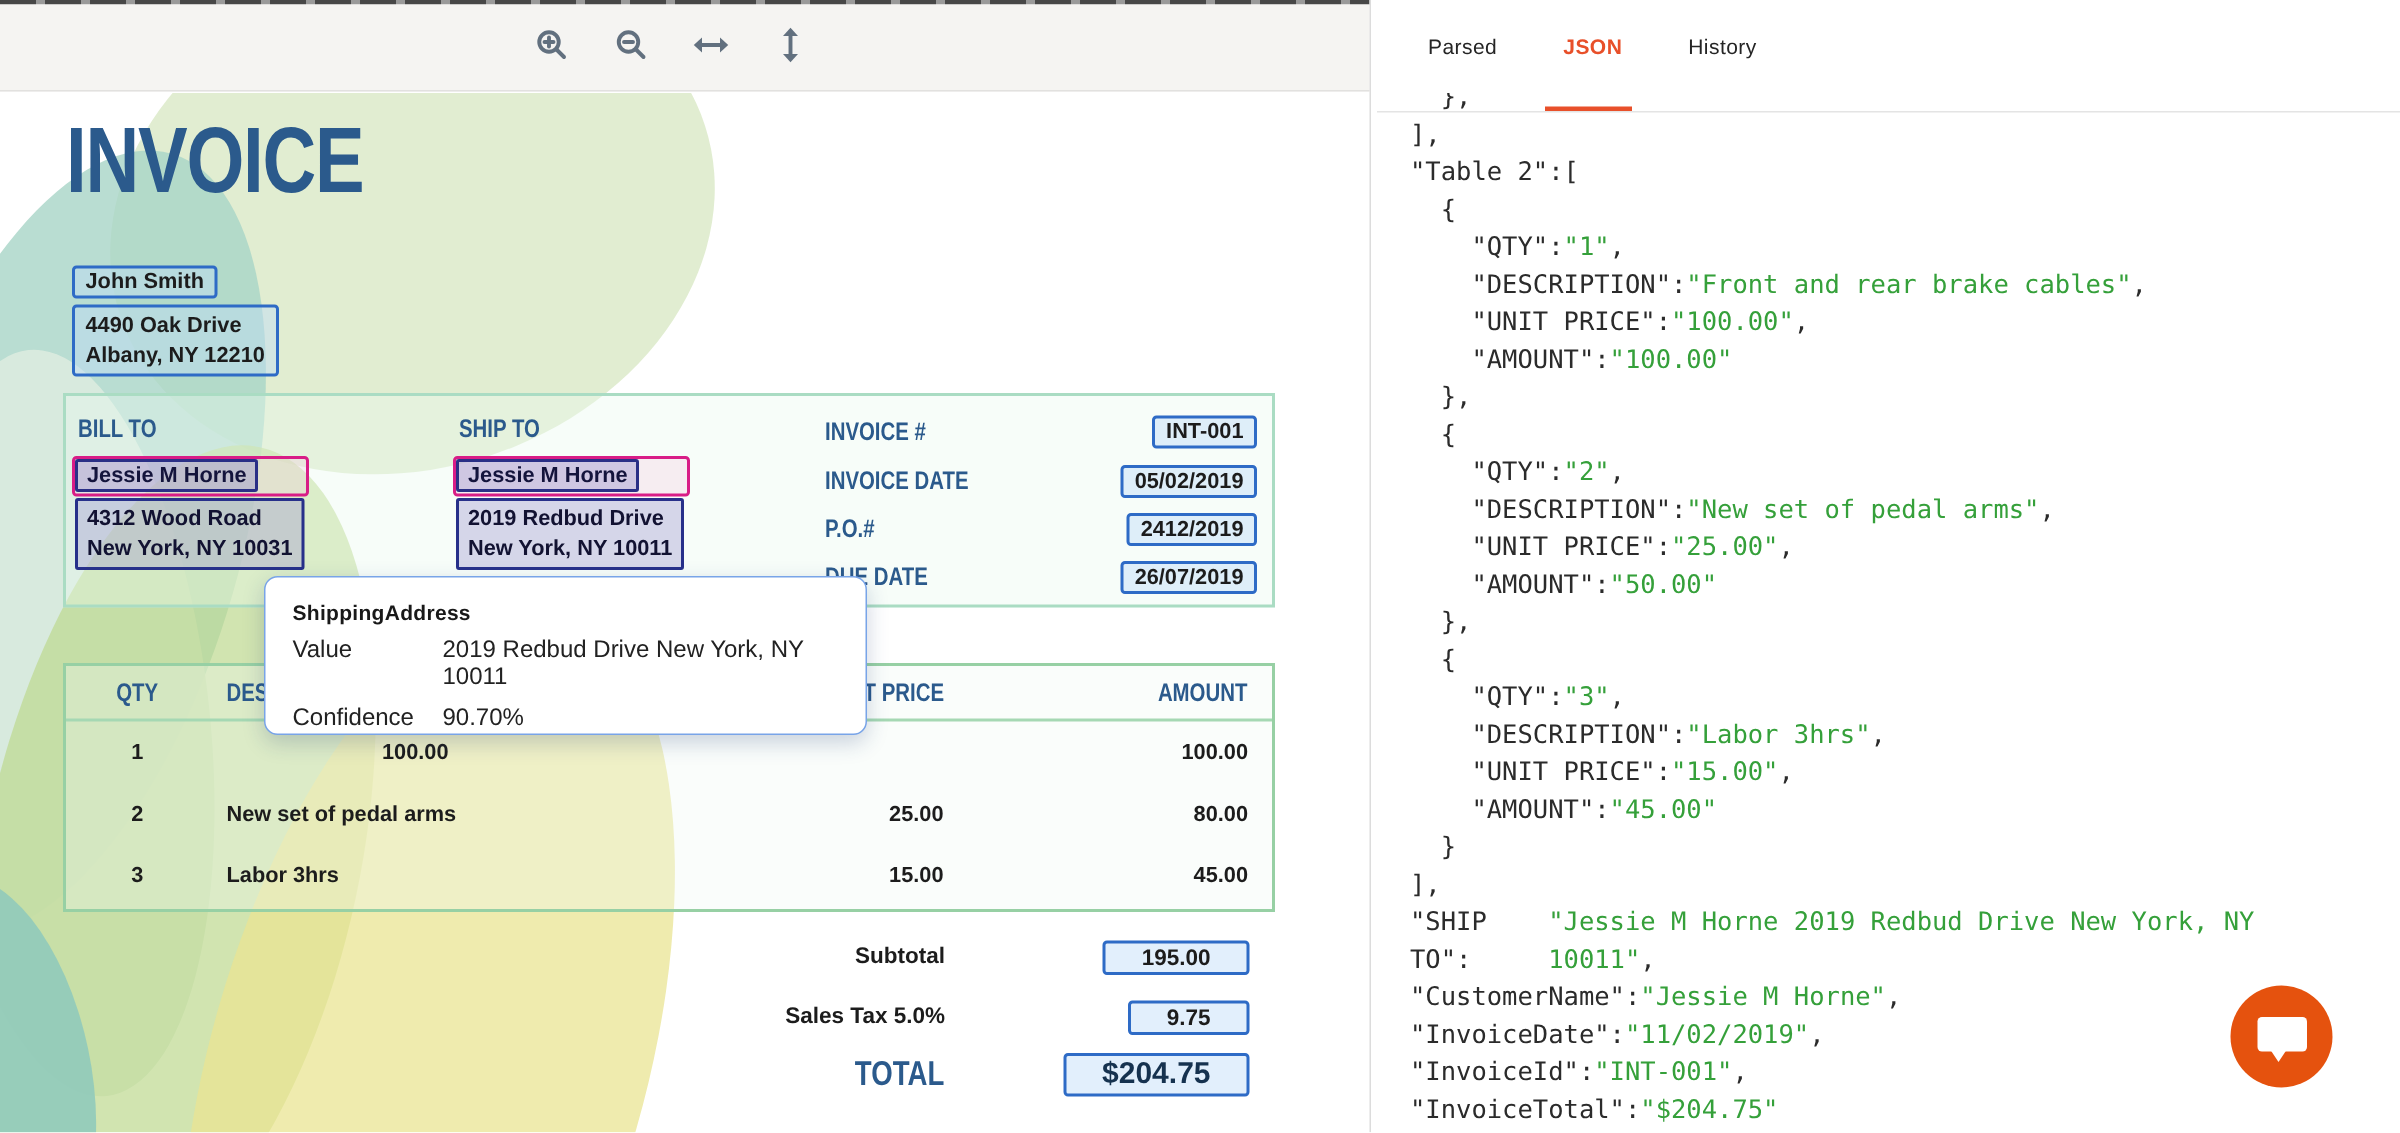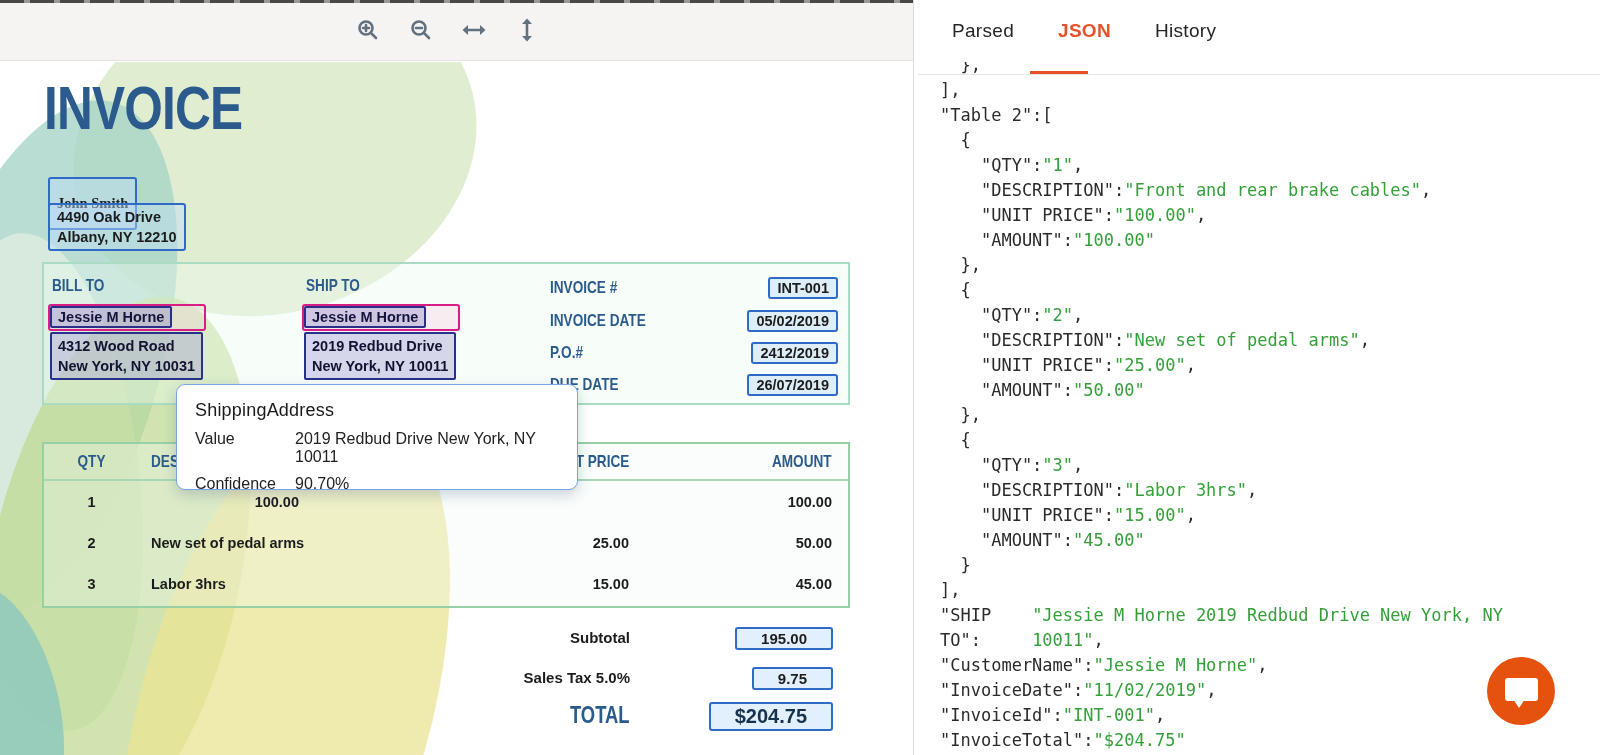--- a/index.html
+++ b/index.html
@@ -22,42 +22,42 @@
   .blob { position:absolute; border-radius:50%; }
 
   #inv-title { position:absolute; left:44px; top:10px; font-size:62px; font-weight:700; color:#2b5a8c;
     transform:scaleX(.8); transform-origin:0 50%; letter-spacing:-1px; }
 
   .bb { position:absolute; border:2px solid #2e6bc6; background:rgba(190,220,248,.45); border-radius:3px;
     color:#1c1c1c; font-weight:700; }
   .bb-navy { border:2px solid #2a2f86; background:rgba(160,152,208,.45); border-radius:2px; }
   .bb-pink { position:absolute; border:2px solid #d81d87; background:rgba(244,196,224,.28); border-radius:3px; }
 
-  #from-name { left:48px; top:115px; padding:16px 7px; font-size:14.5px;font-family:Liberation Serif, serif; }
+  #from-name { left:48px; top:115px; padding:1px 7px; font-size:14.5px; }
   #from-addr { left:48px; top:141px; padding:2px 7px; font-size:14.5px; line-height:20px; font-weight:600; }
 
   #info-box { position:absolute; left:42px; top:200px; width:808px; height:143px;
     border:2px solid #aadcc3; background:rgba(234,249,241,.40); }
   .sec-label { position:absolute; font-size:17px; }
   .c  { display:inline-block; transform:scaleX(.8);  transform-origin:0 50%;   font-weight:700; color:#2b5a8c; }
   .cc { display:inline-block; transform:scaleX(.8);  transform-origin:50% 50%; font-weight:700; color:#2b5a8c; }
   .cr { display:inline-block; transform:scaleX(.8);  transform-origin:100% 50%;font-weight:700; color:#2b5a8c; }
 
   .name-box { position:absolute; padding:1px 6px; font-size:14.5px; font-weight:700; color:#14143c; z-index:2; }
   .addr-box { position:absolute; padding:2px 6px; font-size:14.5px; font-weight:600; line-height:20px;
     border:2px solid #27308a; background:rgba(168,160,212,.42); border-radius:2px; color:#121232; z-index:2; }
 
   .meta-label { position:absolute; left:506px; font-size:17px; }
   .meta-val { position:absolute; right:10px; padding:1px 7px; font-size:14.5px; text-align:center; }
 
   
   #tooltip { position:absolute; left:176px; top:322px; width:402px; height:106px; background:#fff;
     border:1.5px solid #78a4e8; border-radius:9px; box-shadow:0 5px 14px rgba(30,60,120,.22);
     padding:15px 18px 10px 18px; z-index:10; }
-  #tooltip .tt-title { font-size:18px; font-weight:400; color:#191919; letter-spacing:.2px; }
+  #tooltip .tt-title { font-size:14px; font-weight:700; color:#191919; letter-spacing:.2px; }
   #tooltip .tt-row { display:flex; margin-top:9px; font-size:16px; color:#222; }
   #tooltip .tt-key { width:100px; flex:none; }
   #tooltip .tt-val { flex:1; }
 
   
   #items { position:absolute; left:42px; top:380px; width:808px; height:166px;
     border:2px solid #97d0a4; background:rgba(240,250,244,.35); }
   .th-row { display:flex; height:37px; align-items:center; border-bottom:2px solid #a5d8b3; font-size:17px; }
   .tr-row { display:flex; height:41px; align-items:center; font-size:14.5px; color:#1c1c1c; font-weight:600; }
   .col-qty { width:95px; text-align:center; }
@@ -76,21 +76,21 @@
   #divider { position:absolute; left:913px; top:0; width:1px; height:755px; background:#dcdcdc; }
   #right-panel { position:absolute; left:914px; top:0; width:686px; height:755px; background:#fff; }
 
   #json-code { position:absolute; left:26px; top:53px; font-family:"DejaVu Sans Mono", monospace;
     font-size:17px; line-height:25px; white-space:pre; color:#2b2b2b; z-index:1; }
   #json-code .g { color:#35a03a; }
   #json-code .p { color:#2b2b2b; }
 
   #tabbar { position:absolute; left:0; top:0; width:686px; height:62px; background:#fff; z-index:2;
     display:flex; align-items:center; padding-left:16px; gap:0; }
-  .tab { font-size:19px; color:#252525; font-weight:500; padding:0 22px; cursor:pointer; letter-spacing:.3px; }
+  .tab { font-size:14px; color:#252525; font-weight:500; padding:0 22px; cursor:pointer; letter-spacing:.3px; }
   .tab.active { color:#e8502a; font-weight:700; }
   #tab-hairline { position:absolute; left:4px; top:74px; width:682px; height:1px; background:#e4e4e4; z-index:3; }
   #tab-underline { position:absolute; left:116px; top:71px; width:58px; height:3px; background:#e8502a; z-index:4; }
 
   
   #chat-btn { position:absolute; left:1487px; top:657px; width:68px; height:68px; border-radius:50%;
     background:#e5520e; cursor:pointer; z-index:20; }
   .bubble { position:absolute; left:18px; top:21px; width:33px; height:23px; background:#fff; border-radius:3px; }
   .bubble:after { content:""; position:absolute; left:8px; top:21px; width:0; height:0;
     border-left:6px solid transparent; border-right:6px solid transparent; border-top:9px solid #fff; }
@@ -199,21 +199,21 @@
         </div>
         <div class="tr-row">
           <div class="col-qty">1</div>
           <div class="col-unit">100.00</div>
           <div class="col-amt">100.00</div>
         </div>
         <div class="tr-row">
           <div class="col-qty">2</div>
           <div class="col-desc">New set of pedal arms</div>
           <div class="col-unit">25.00</div>
-          <div class="col-amt">50.00</div>
+          <div class="col-amt">80.00</div>
         </div>
         <div class="tr-row">
           <div class="col-qty">3</div>
           <div class="col-desc">Labor 3hrs</div>
           <div class="col-unit">15.00</div>
           <div class="col-amt">45.00</div>
         </div>
       </div>
 
       <div class="tot-row" style="top:565px;height:26px;">

